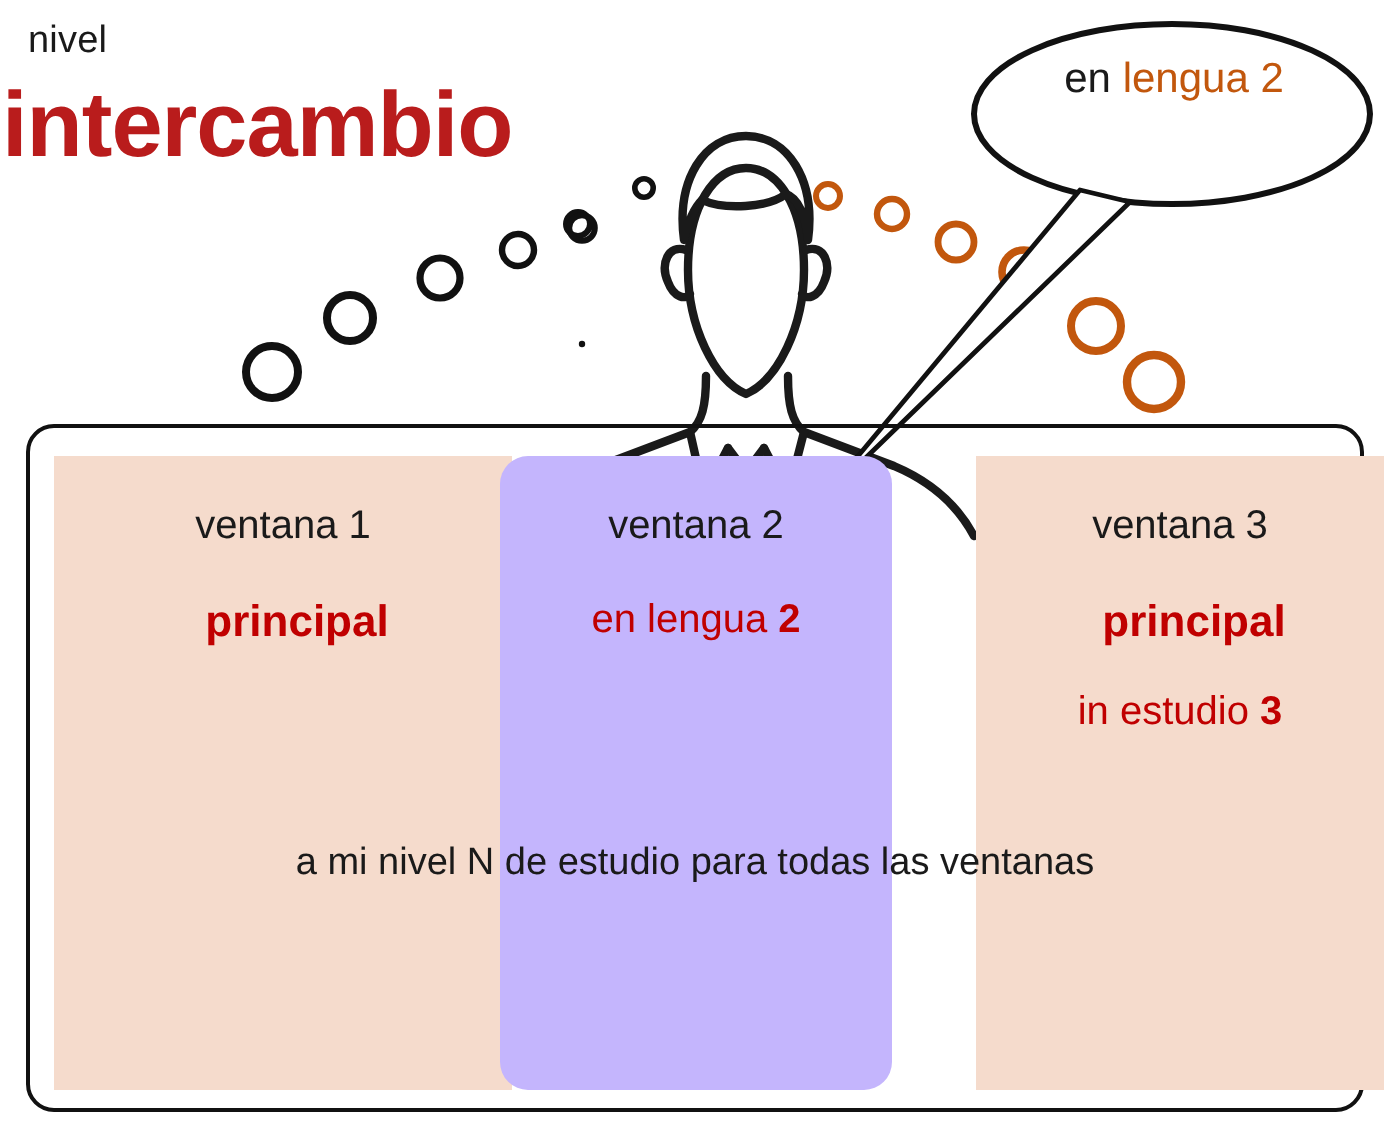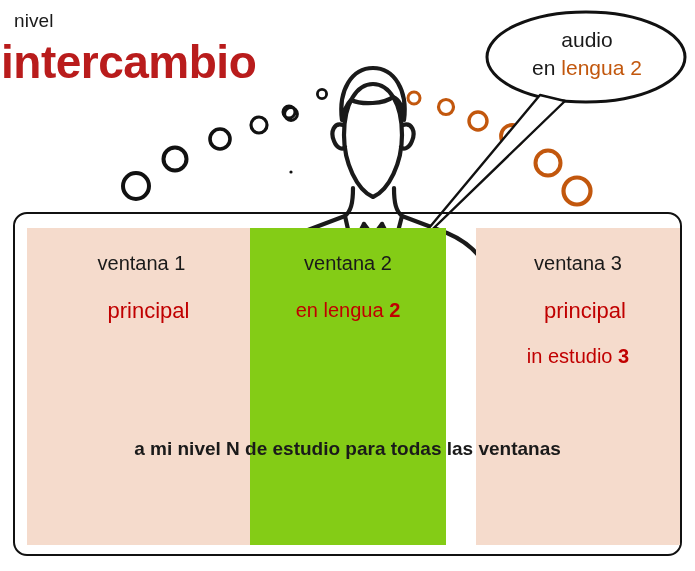--- a/index.html
+++ b/index.html
@@ -82,63 +82,62 @@
   
   .column {
     position: absolute;
     top: 228px;
     width: 208px;
     height: 317px;
     box-sizing: border-box;
     padding-top: 25px;
   }
   .column.peach { background: #f5dbcc; }
-  .column.cyan  { background: #84cc16; }
+  .column.cyan  { background: #c4b5fd; border-radius: 14px; }
 
   #column-1 { left: 27px;  width: 229px; }
   #column-2 { left: 250px; width: 196px; }
-  #column-3 { left: 476px; width: 204px; }
+  #column-3 { left: 488px; width: 204px; }
 
   .col-window-label {
     text-align: center;
     font-size: 20px;
     color: #1a1a1a;
     line-height: 1;
     margin-bottom: 27px;
   }
   .col-role {
     text-align: center;
     font-size: 22px;
-    font-weight: normal;
+    font-weight: bold;
     color: #c00000;
     line-height: 1;
     margin-bottom: 24px;
     padding-left: 14px;
   }
   .col-language {
     text-align: center;
     font-size: 20px;
     color: #c00000;
     line-height: 1;
   }
   .col-language b {
     font-weight: bold;
   }
 
   
   #footer-note {
     position: absolute;
     left: 0;
-    top: 439px;
+    top: 422px;
     width: 695px;
     text-align: center;
     font-size: 19px;
     color: #1a1a1a;
     line-height: 1;
-    font-weight: bold;
   }
 </style>
 </head>
 <body>
 
 <div id="stage">
 
   <div id="header-modo">nivel</div>
 
   <div id="header-title">intercambio</div>
@@ -224,21 +223,20 @@
 
       <path d="M255 278 C265 287, 277 296, 290 301"></path>
     </g>
 
     <ellipse cx="586" cy="57" rx="99" ry="45" fill="#ffffff" stroke="#111111" stroke-width="3"></ellipse>
 
     <path d="M540 95 L409 252 L565 101 Z" fill="#ffffff" stroke="#111111" stroke-width="2.4" stroke-linejoin="round"></path>
   </svg>
 
   <div id="bubble-text">
-    <div>audio</div>
     <div><span>en </span><span class="orange">lengua 2</span></div>
   </div>
 
   <div id="panel"></div>
 
   <div id="column-1" class="column peach">
     <div class="col-window-label">ventana 1</div>
     <div class="col-role">principal</div>
   </div>
 

